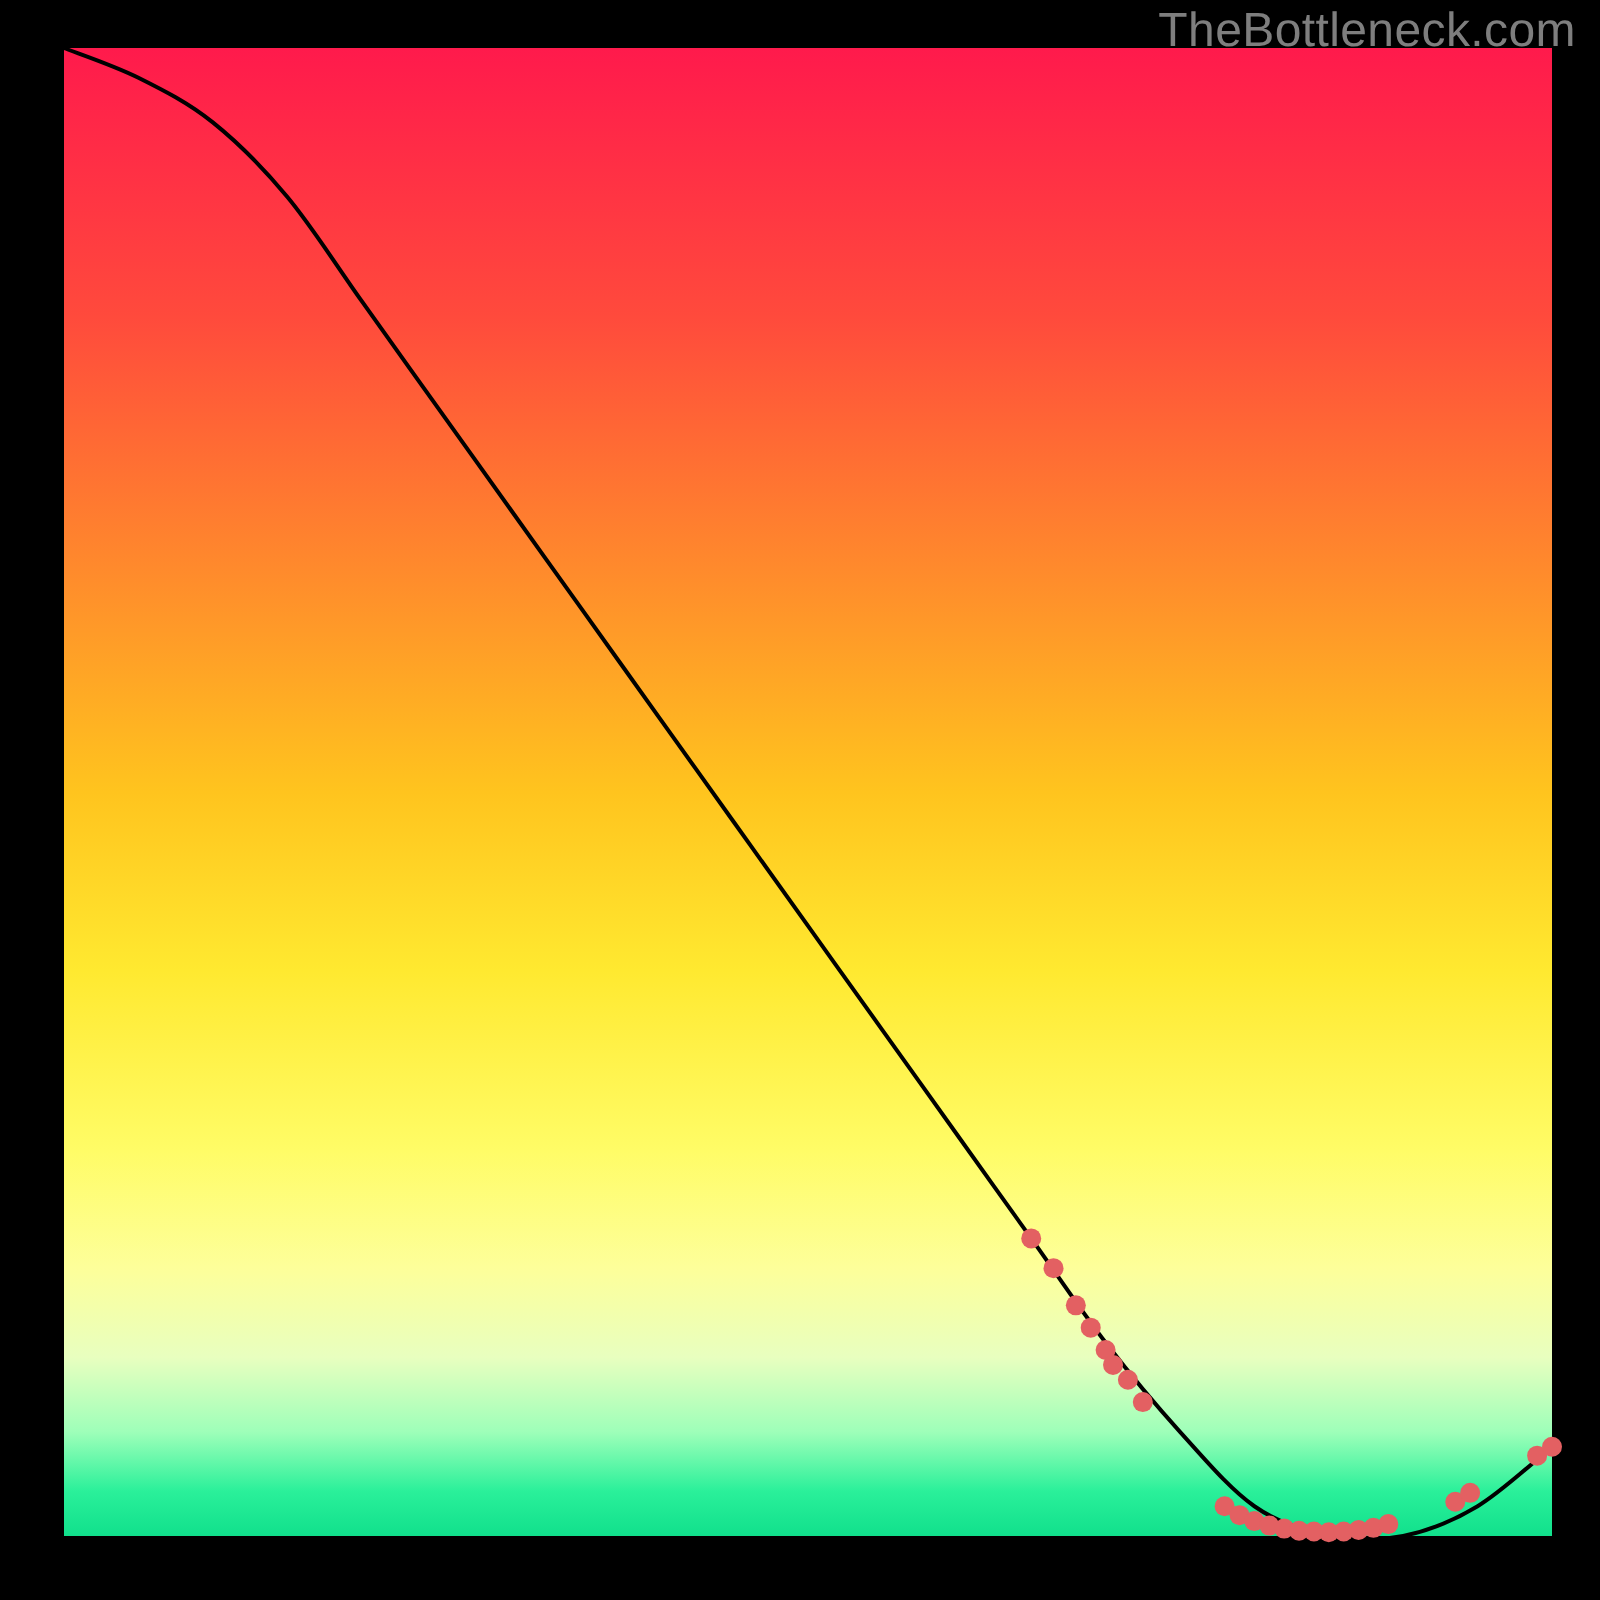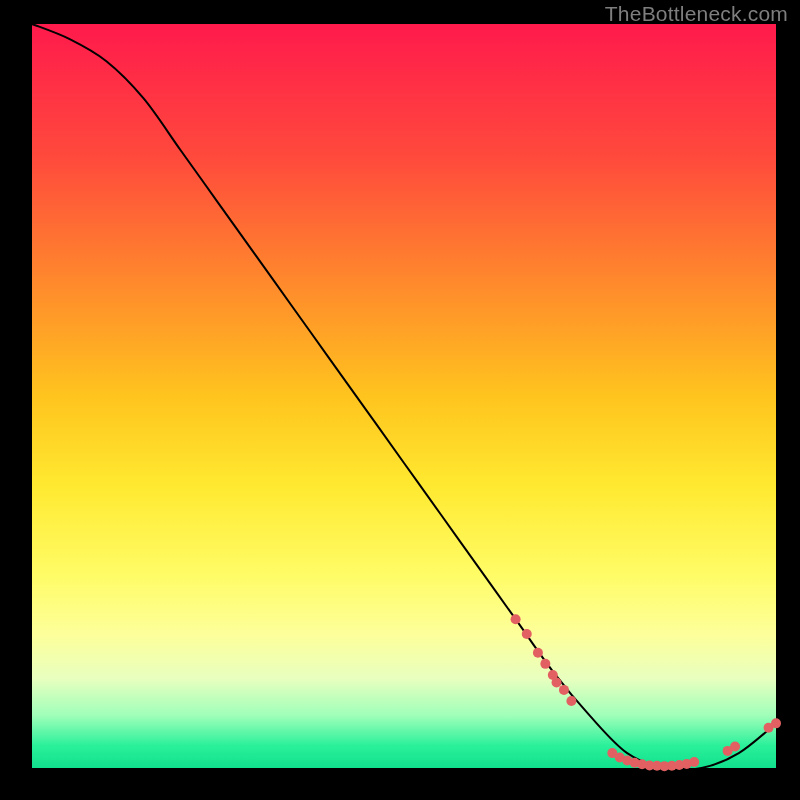--- a/index.html
+++ b/index.html
@@ -41,21 +41,21 @@
     top: 0;
     width: 744px;
     height: 744px;
     overflow: visible;
   }
   .watermark {
     position: absolute;
     top: 2px;
     right: 12px;
     color: #7e7e7e;
-    font-size: 21px;
+    font-size: 24px;
     font-weight: 400;
     letter-spacing: 0.2px;
   }
 </style>
 </head>
 <body>
 
 <div class="frame">
   <div class="plot-area">
     <svg class="curve" viewBox="0 0 744 744" preserveAspectRatio="none">

